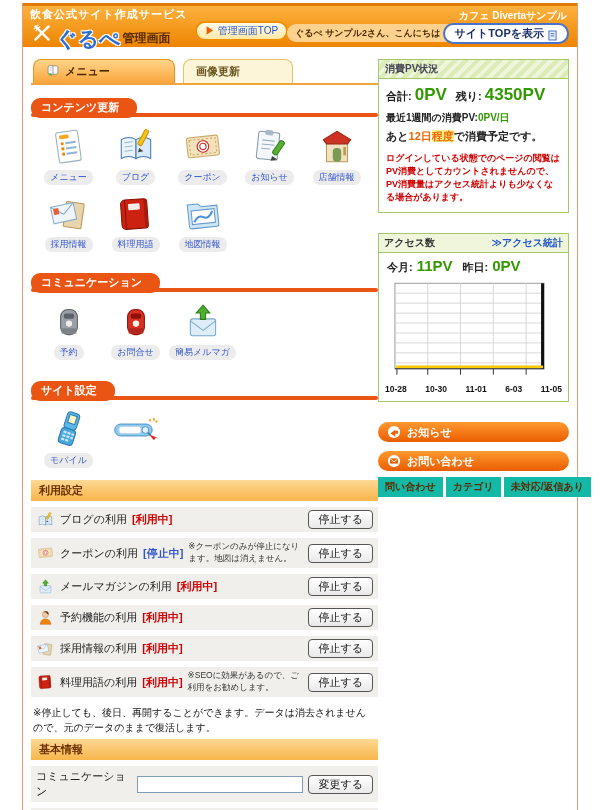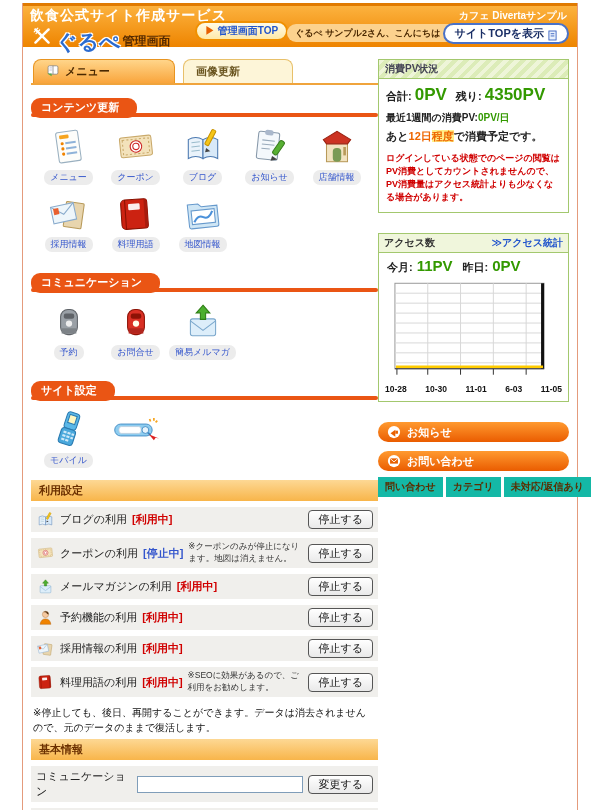--- a/index.html
+++ b/index.html
@@ -3,28 +3,28 @@
 <meta charset="utf-8">
 <style>
   * { box-sizing: border-box; margin: 0; padding: 0; }
   body { background:#fff; font-family:"Liberation Sans","DejaVu Sans",sans-serif; }
   .container { width:556px; margin:3px auto 0; border-left:1px solid #e49b7c; border-right:1px solid #e49b7c;
                background:#fff; min-height:804px; display:flex; flex-direction:column; }
 
   
   .hdr { position:relative; height:44px; background:linear-gradient(#fcb23e,#ee8400); border-top:3px solid #e07a00; flex:none; }
   .logo-area { position:absolute; left:7px; top:1px; cursor:pointer; }
-  .service-label { color:#fff; font-size:14px; font-weight:bold; letter-spacing:1px; white-space:nowrap; }
+  .service-label { color:#fff; font-size:11px; font-weight:bold; letter-spacing:1px; white-space:nowrap; }
   .logo-row { display:flex; align-items:flex-end; gap:2px; margin-top:-1px; }
   .logo-icon svg { width:24px; height:24px; }
   .logo-text { font-size:21px; font-weight:bold; color:#2b6bd0; line-height:1;
                text-shadow:-1px -1px 0 #fff,1px -1px 0 #fff,-1px 1px 0 #fff,1px 1px 0 #fff; }
   .logo-suffix { font-size:12px; font-weight:bold; color:#552a00; padding-bottom:2px; }
   .admin-top-btn { position:absolute; left:172px; bottom:6px; background:linear-gradient(#fffbe8,#ffe9a8);
-                   border:2px solid #f09000; border-radius:10px; color:#2255cc; font-weight:bold; font-size:10px;
+                   border:2px solid #f09000; border-radius:10px; color:#2255cc; font-weight:normal; font-size:10px;
                    padding:1px 8px; cursor:pointer; white-space:nowrap; }
   .admin-top-btn .arr { color:#e86000; }
   .greeting-bar { position:absolute; left:264px; bottom:5px; width:194px; height:18px; background:#fcd28e;
                   border-radius:9px; display:flex; align-items:center; justify-content:space-between; padding:0 2px 0 8px; }
   .greeting-text { font-size:9px; color:#4a2800; font-weight:bold; white-space:nowrap; }
   .logout-btn { background:linear-gradient(#ffffff,#dff0c8); border:1px solid #7aa84a; border-radius:8px;
                 color:#2e6b14; font-size:9px; font-weight:bold; padding:0 6px; height:14px;
                 display:flex; align-items:center; gap:2px; cursor:pointer; white-space:nowrap; }
   .logout-btn svg { width:8px; height:8px; }
   .site-name { position:absolute; right:10px; top:3px; color:#fff; font-weight:bold; font-size:10px; }
@@ -196,44 +196,44 @@
                   <rect x="17" y="25" width="10" height="2" fill="#8fb3d9"></rect>
                 </g>
               </svg>
             </span>
             <span class="gi-label">メニュー</span>
           </div>
 
           <div class="grid-item">
             <span class="gi-icon">
               <svg viewBox="0 0 40 40">
-                <g transform="rotate(-6 20 20)">
-                  <rect x="5" y="10" width="30" height="19" rx="2" fill="#f3e2bb" stroke="#c9a96a"></rect>
-                  <rect x="7.5" y="12.5" width="25" height="14" fill="none" stroke="#c9a96a" stroke-dasharray="2 2"></rect>
-                  <circle cx="20" cy="19.5" r="5.5" fill="#fff" stroke="#cc2222"></circle>
-                  <circle cx="20" cy="19.5" r="3" fill="none" stroke="#cc2222"></circle>
-                </g>
-              </svg>
-            </span>
-            <span class="gi-label">クーポン</span>
-          </div>
-
-          <div class="grid-item">
-            <span class="gi-icon">
-              <svg viewBox="0 0 40 40">
                 <path d="M6 13 Q13 9 20 13 L20 31 Q13 27 6 31 Z" fill="#eaf3fb" stroke="#4a78b0"></path>
                 <path d="M34 13 Q27 9 20 13 L20 31 Q27 27 34 31 Z" fill="#d8e9f8" stroke="#4a78b0"></path>
                 <line x1="9" y1="16" x2="17" y2="15" stroke="#99bbcc"></line>
                 <line x1="9" y1="20" x2="17" y2="19" stroke="#99bbcc"></line>
                 <line x1="9" y1="24" x2="17" y2="23" stroke="#99bbcc"></line>
                 <rect x="25" y="3" width="4" height="16" rx="1" transform="rotate(28 27 11)" fill="#f5c518" stroke="#c99400"></rect>
                 <path d="M23 21 l4 3 -5 1 z" fill="#444"></path>
               </svg>
             </span>
             <span class="gi-label">ブログ</span>
+          </div>
+
+          <div class="grid-item">
+            <span class="gi-icon">
+              <svg viewBox="0 0 40 40">
+                <g transform="rotate(-6 20 20)">
+                  <rect x="5" y="10" width="30" height="19" rx="2" fill="#f3e2bb" stroke="#c9a96a"></rect>
+                  <rect x="7.5" y="12.5" width="25" height="14" fill="none" stroke="#c9a96a" stroke-dasharray="2 2"></rect>
+                  <circle cx="20" cy="19.5" r="5.5" fill="#fff" stroke="#cc2222"></circle>
+                  <circle cx="20" cy="19.5" r="3" fill="none" stroke="#cc2222"></circle>
+                </g>
+              </svg>
+            </span>
+            <span class="gi-label">クーポン</span>
           </div>
 
           <div class="grid-item">
             <span class="gi-icon">
               <svg viewBox="0 0 40 40">
                 <g transform="rotate(6 20 20)">
                   <rect x="8" y="6" width="20" height="26" rx="2" fill="#f4f8fc" stroke="#8899aa"></rect>
                   <rect x="14" y="4" width="8" height="5" rx="2" fill="#aab8cc"></rect>
                   <line x1="12" y1="14" x2="24" y2="14" stroke="#99aabb"></line>
                   <line x1="12" y1="18" x2="24" y2="18" stroke="#99aabb"></line>

